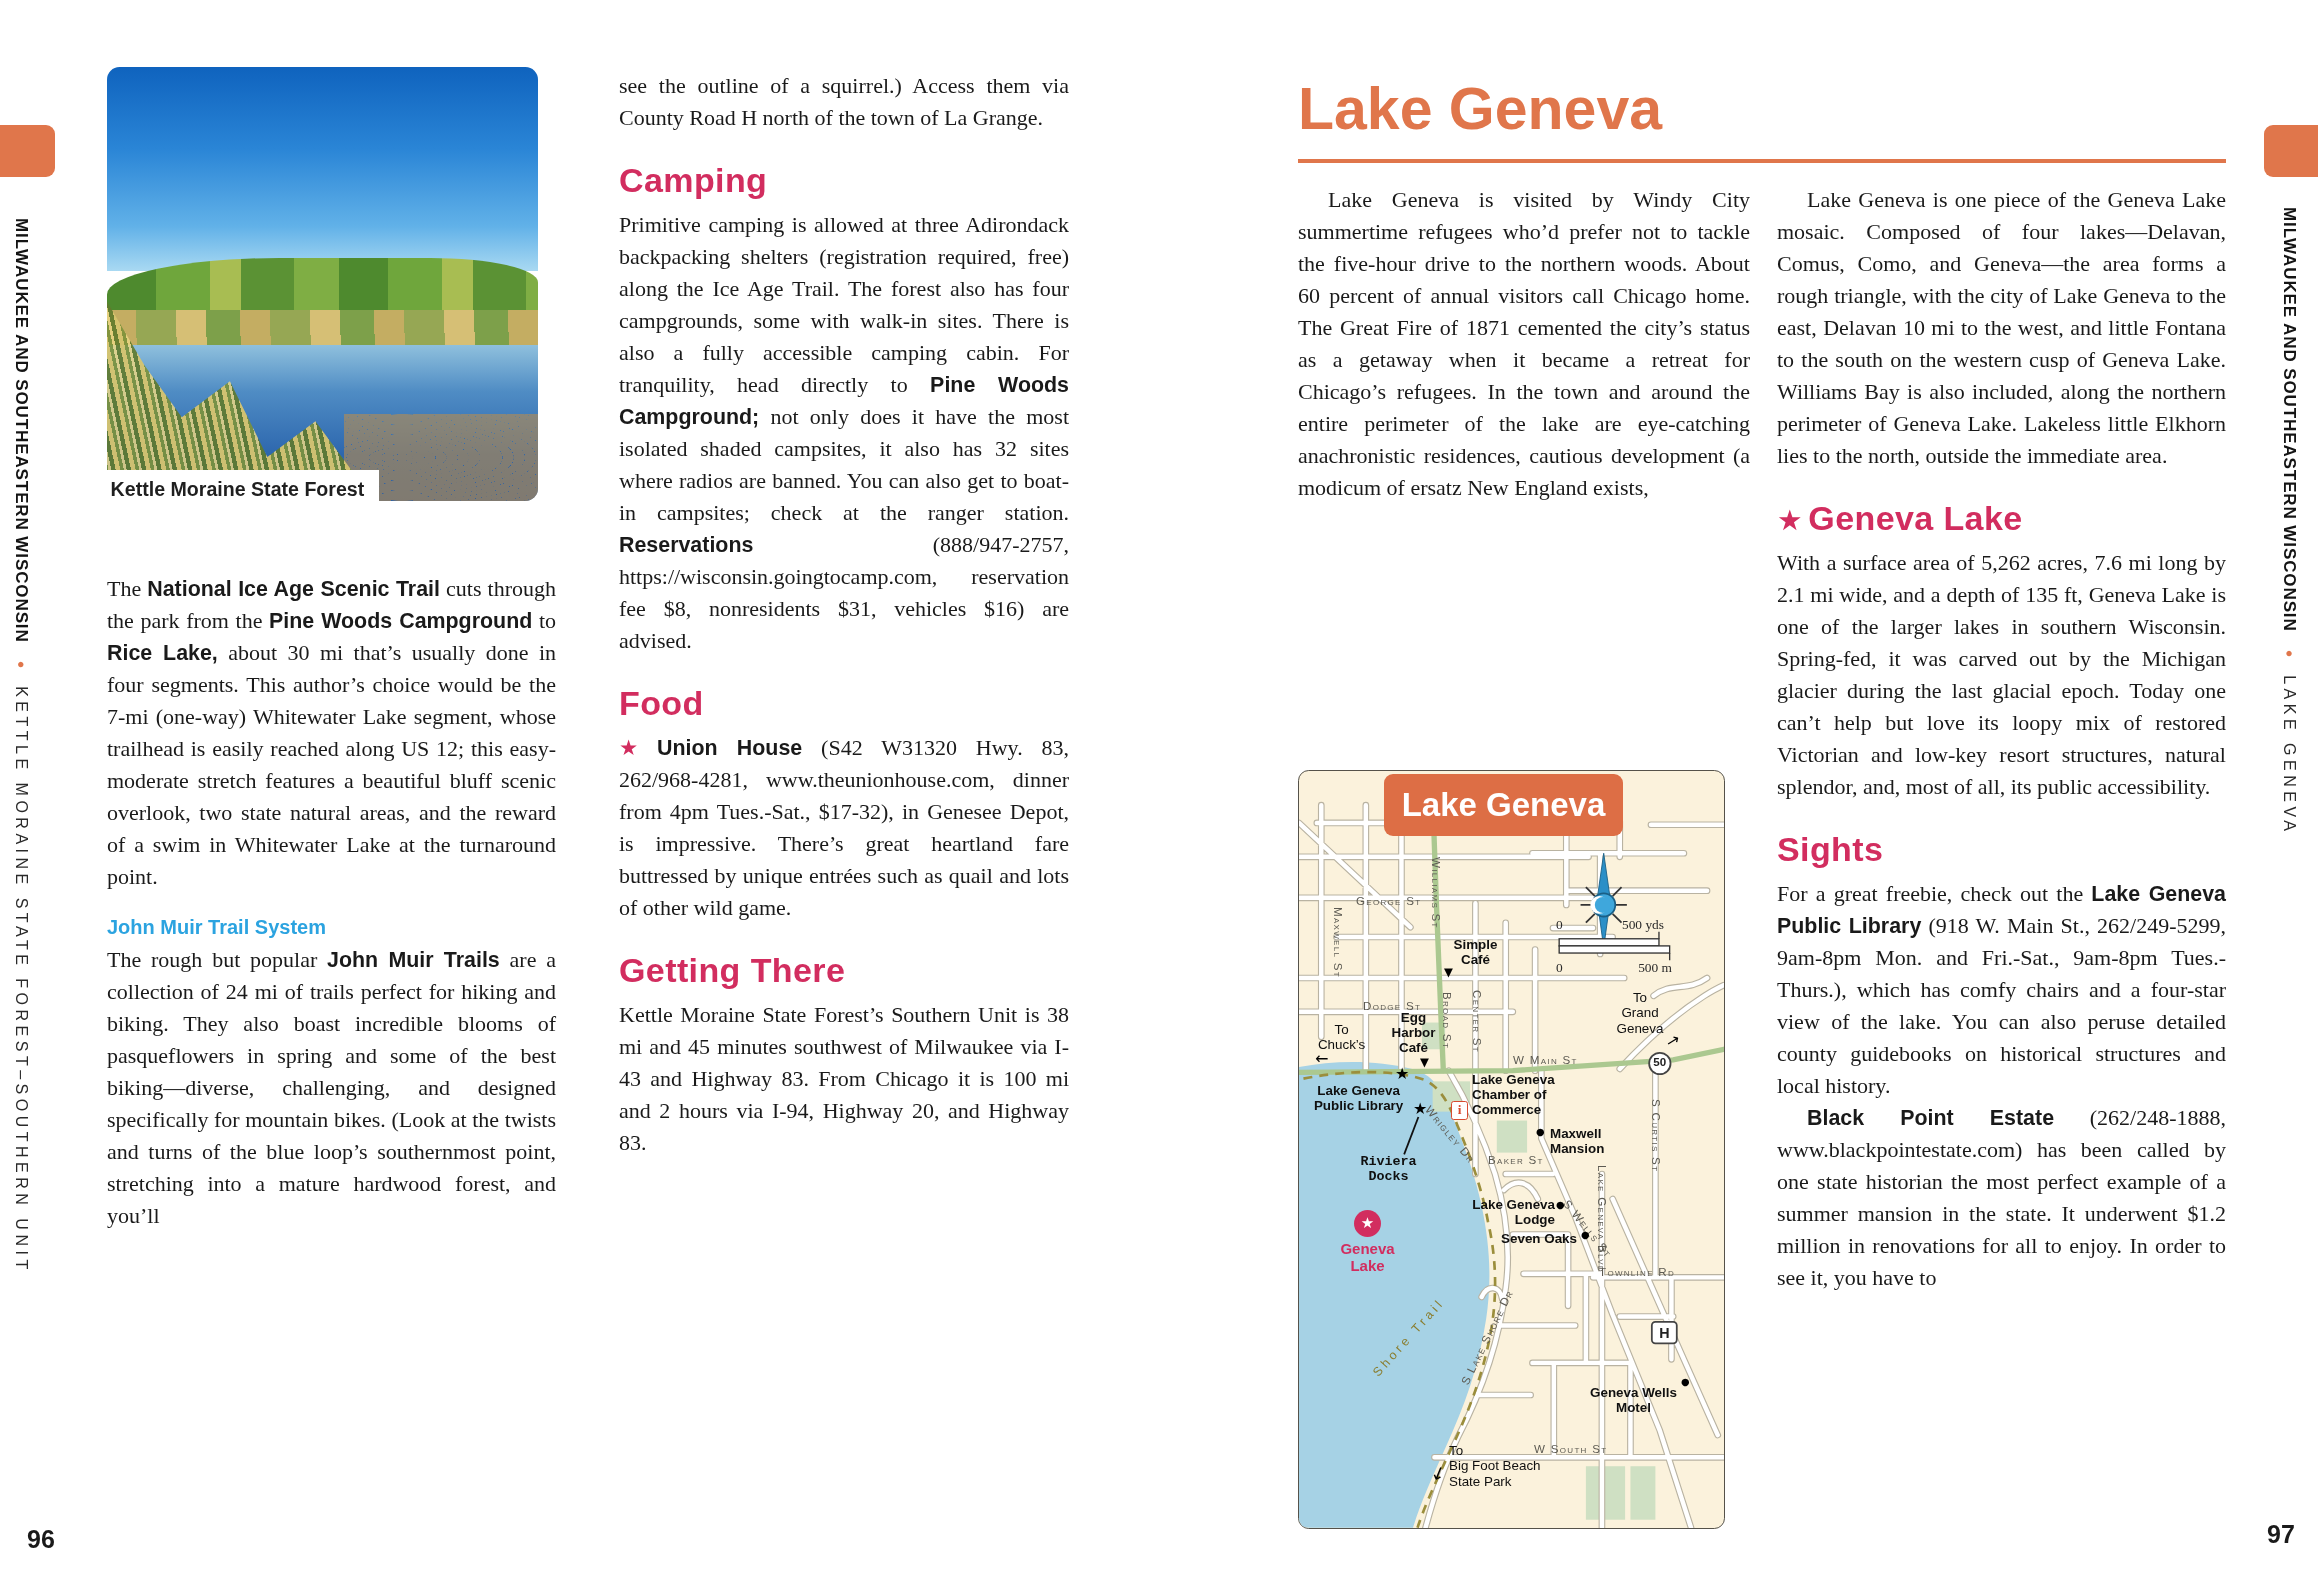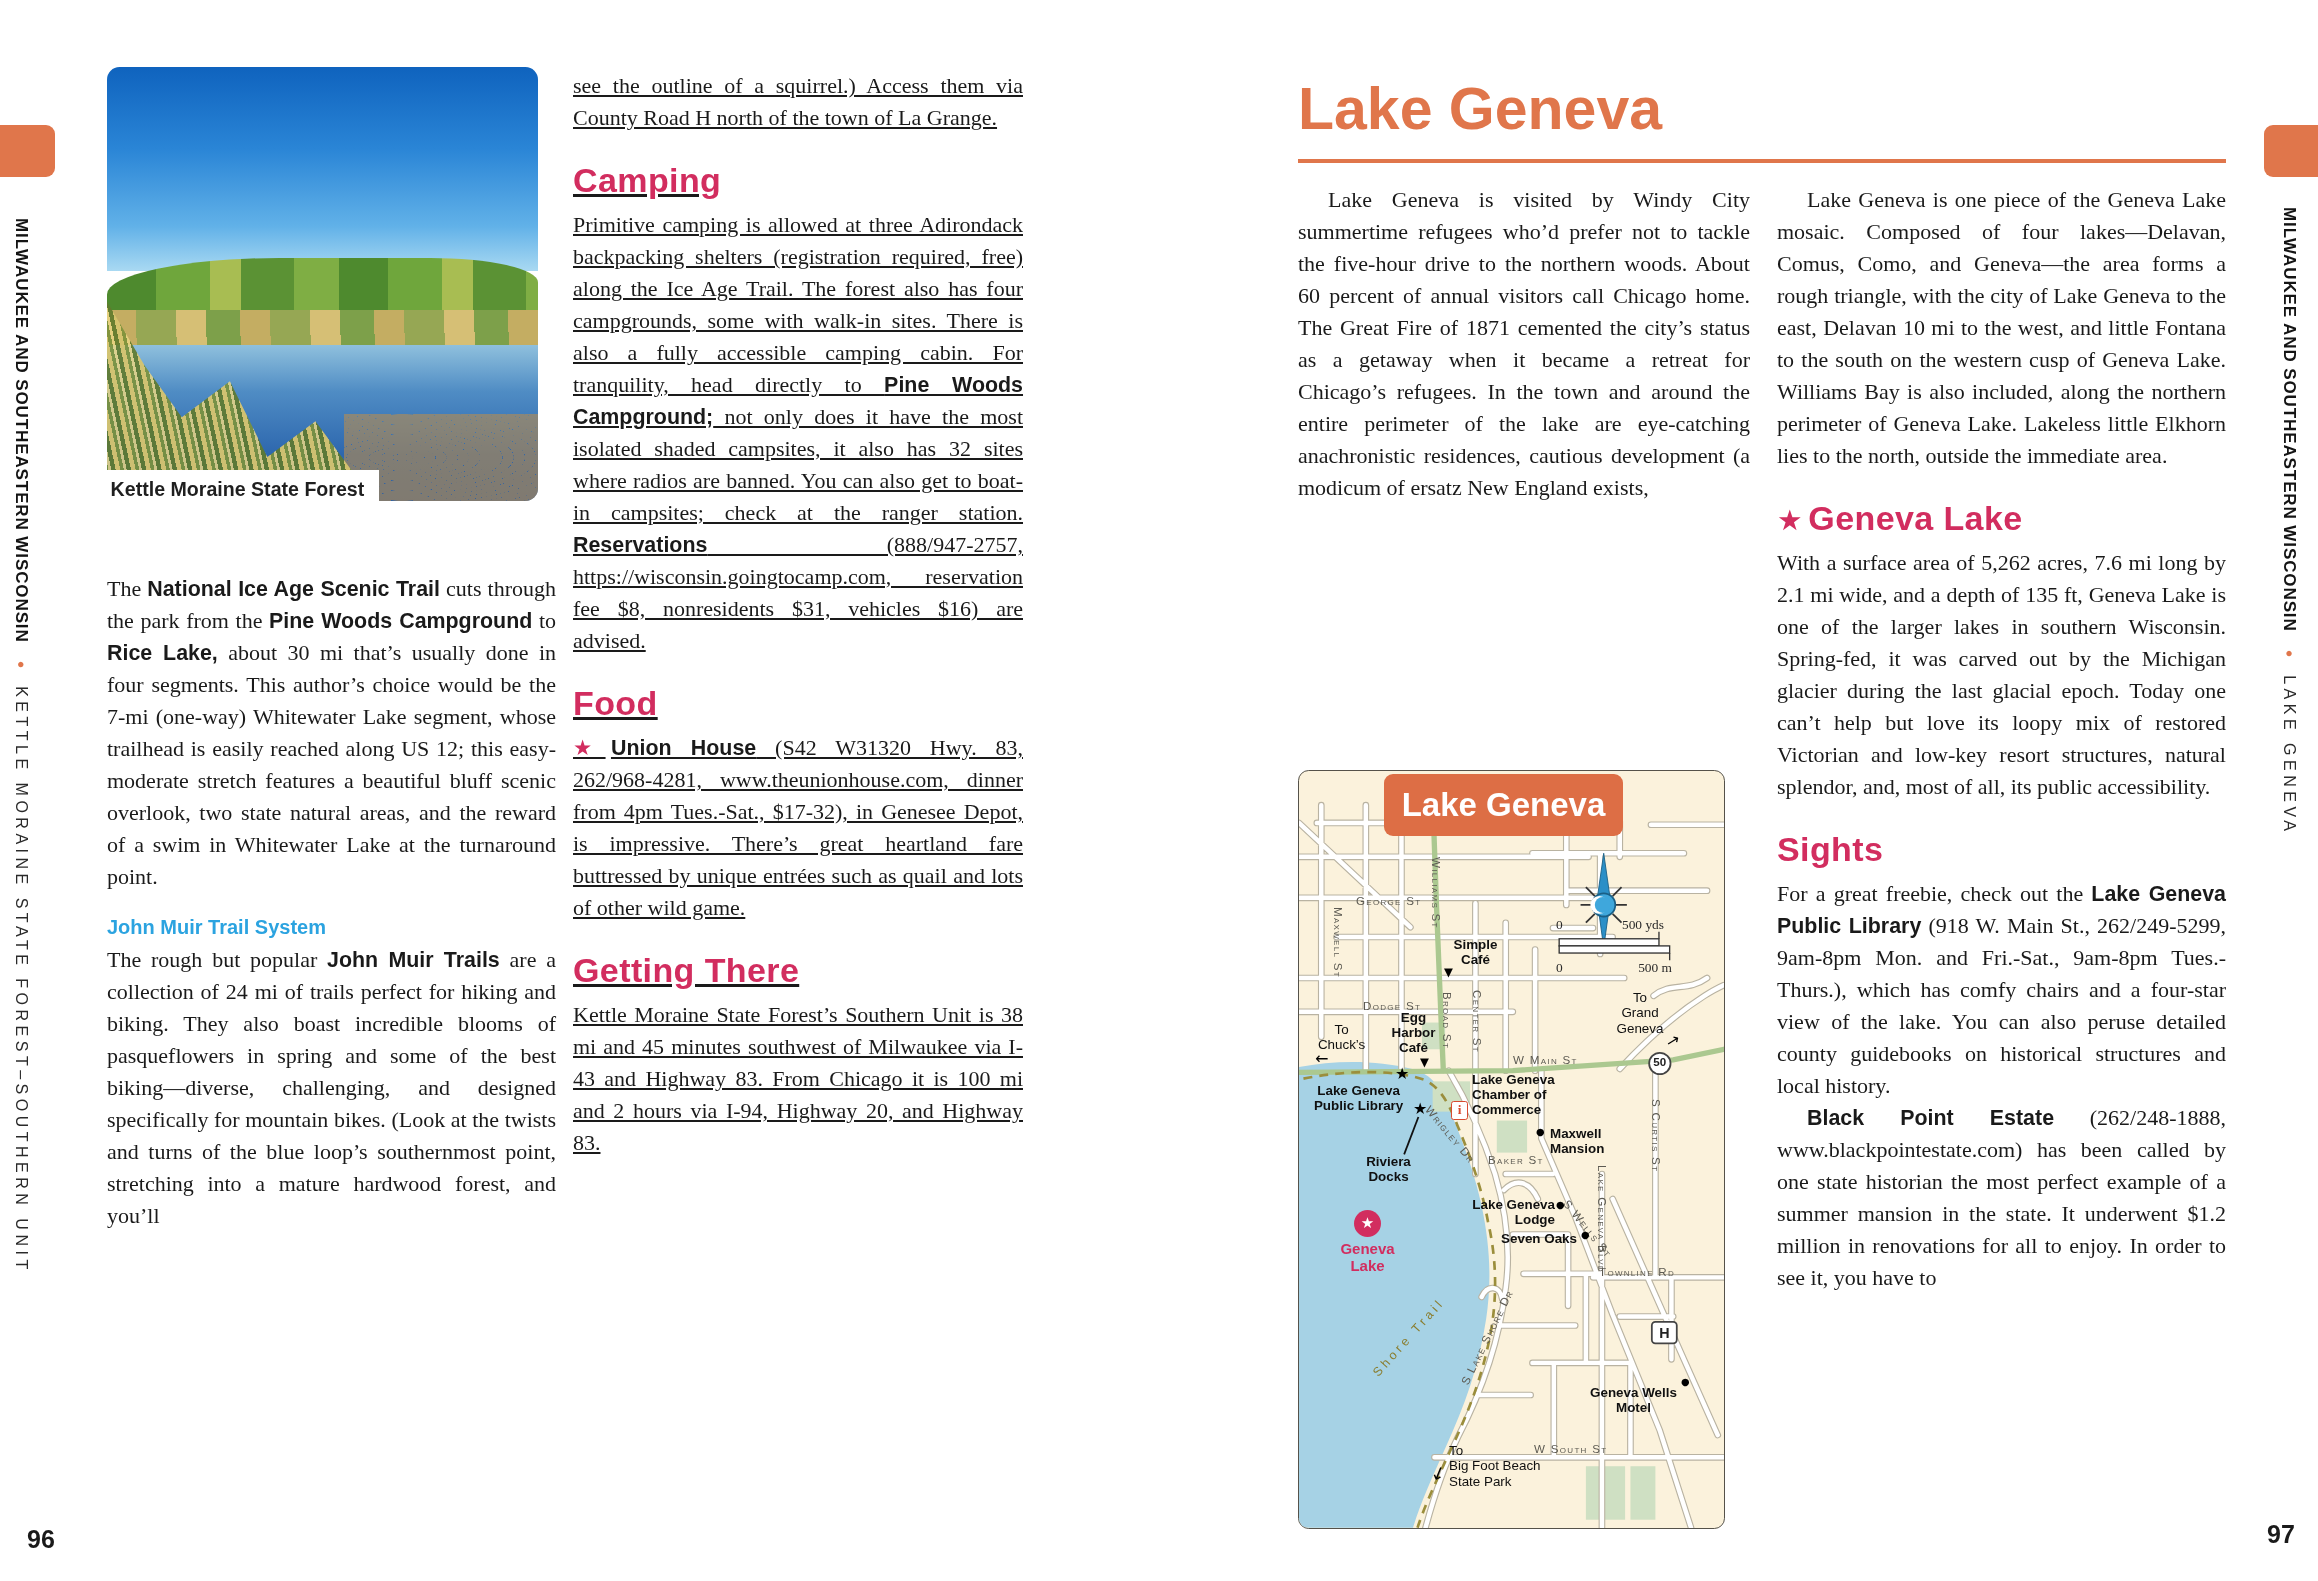--- a/index.html
+++ b/index.html
@@ -32,21 +32,21 @@
       background:repeating-radial-gradient(ellipse 36px 10.7px at 30% 50%,#b98d4f 0 30%,transparent 31%),
                  repeating-linear-gradient(90deg,transparent 0 25px,#a97f3f55 25px 36px);}
   #photo .grass{position:absolute;left:0;bottom:0;width:62%;height:46%;
       clip-path:polygon(0 100%,0 0,14% 32%,28% 58%,46% 40%,60% 78%,78% 60%,100% 100%);
       background:repeating-linear-gradient(78deg,rgba(214,196,110,.95) 0 4.5px,rgba(124,146,58,.9) 4.5px 8px,rgba(233,213,130,.85) 8px 10.7px,rgba(96,122,44,.9) 10.7px 15px);}
   #caption{left:107px;top:470px;background:#ffffff;padding:8px 14.3px 8px 3.6px;
       font-family:"Liberation Sans",sans-serif;font-weight:700;font-size:19.6px;color:#1f1f1f;}
   
   .col{position:absolute;}
   #col1{left:107px;top:573px;width:449px;}
-  #col2{left:573px;top:70px;width:450px;text-decoration:underline;}
+  #col2{left:619px;top:70px;width:450px;}
   #col3{left:1298px;top:184px;width:452px;}
   #col4{left:1777px;top:184px;width:449px;}
   .col p{margin:0;font-size:22px;line-height:32px;text-align:justify;}
   .col p.ind{text-indent:30px;}
   .h-pink{font-family:"Liberation Sans",sans-serif;font-weight:700;font-size:34px;color:#D22D5F;
           margin:27px 0 9px 0;letter-spacing:0.4px;}
   .h-blue{font-family:"Liberation Sans",sans-serif;font-weight:700;font-size:20px;color:#2BA3E0;
           margin:23px 0 5.4px 0;}
   .bld{font-family:"Liberation Sans",sans-serif;font-weight:700;font-size:21.4px;}
   .star{color:#D22D5F;font-family:"DejaVu Sans",sans-serif;font-size:21.4px;padding-right:5.4px;}
@@ -241,21 +241,21 @@
   <div class="m-poi" style="left:3.6px;top:312px;width:112px;">Lake Geneva
 Public Library</div>
   <div class="info-box" style="left:152px;top:330px;">i</div>
   <div class="m-poi" style="left:173px;top:301px;width:121px;text-align:left;">Lake Geneva
 Chamber of
 Commerce</div>
   <div class="m-ico" style="left:237px;top:355px;font-size:9.8px;">●</div>
   <div class="m-poi" style="left:251px;top:355px;width:98px;text-align:left;">Maxwell
 Mansion</div>
   <div class="m-ico" style="left:114px;top:328px;font-size:16px;">★</div>
-  <div class="m-poi" style="left:52px;top:383px;width:75px;">Riviera
+  <div class="m-poi" style="left:52px;top:383px;width:75px;font-family:Liberation Mono, monospace;">Riviera
 Docks</div>
   <div class="m-ico" style="left:257px;top:428px;font-size:9.8px;">●</div>
   <div class="m-poi" style="left:161px;top:426px;width:95px;text-align:right;">Lake Geneva
 Lodge</div>
   <div class="m-ico" style="left:282px;top:458px;font-size:9.8px;">●</div>
   <div class="m-poi" style="left:169px;top:460px;width:109px;text-align:right;">Seven Oaks</div>
   <div class="m-ico" style="left:382px;top:605px;font-size:9.8px;">●</div>
   <div class="m-poi" style="left:287px;top:614px;width:95px;text-align:center;">Geneva Wells
 Motel</div>
   <div class="lake-badge" style="left:55px;top:439px;">★</div>

